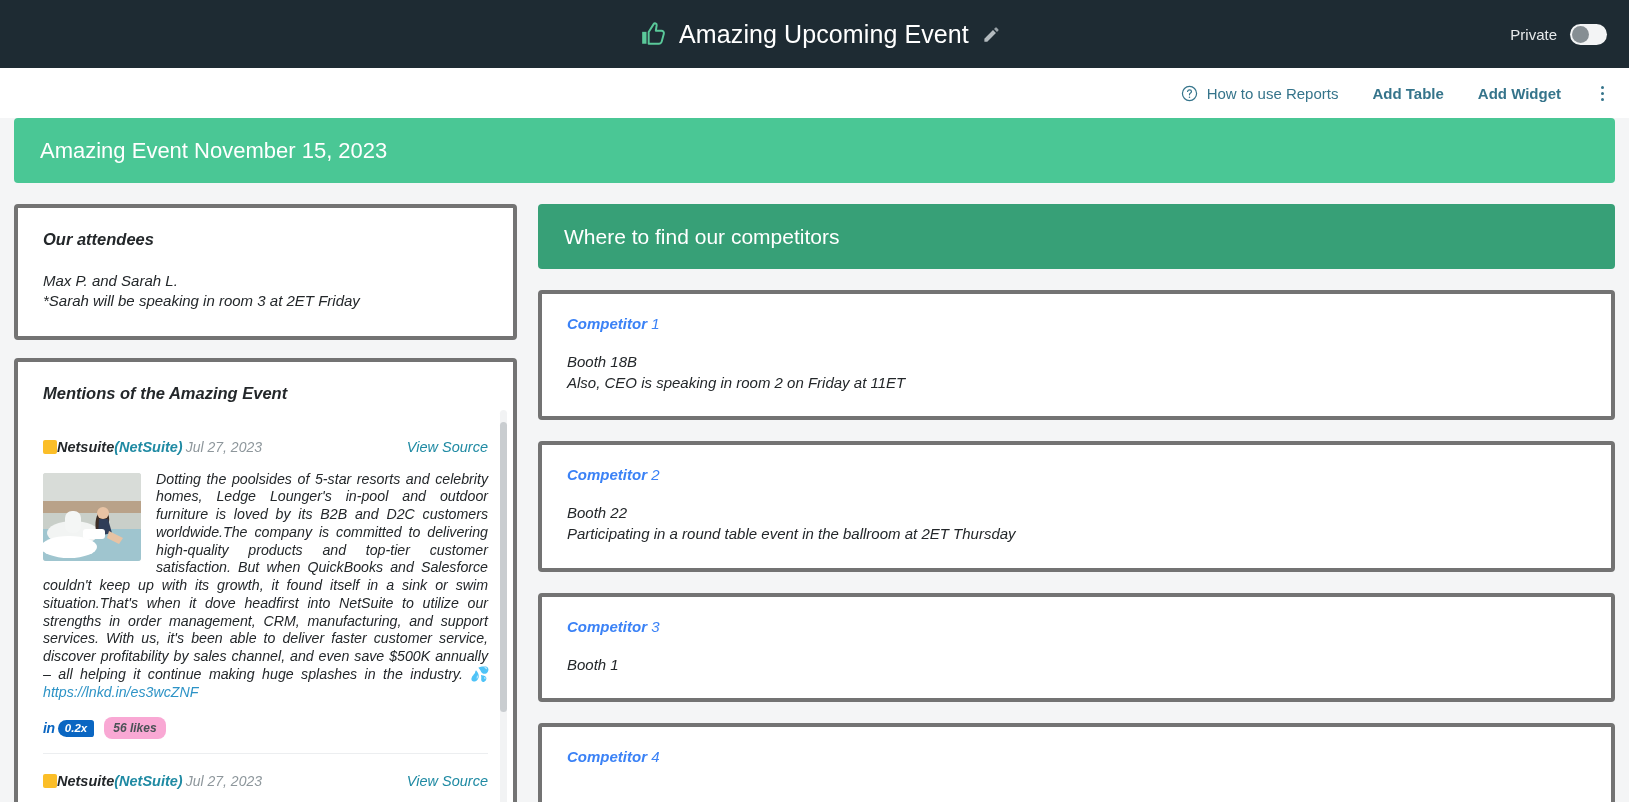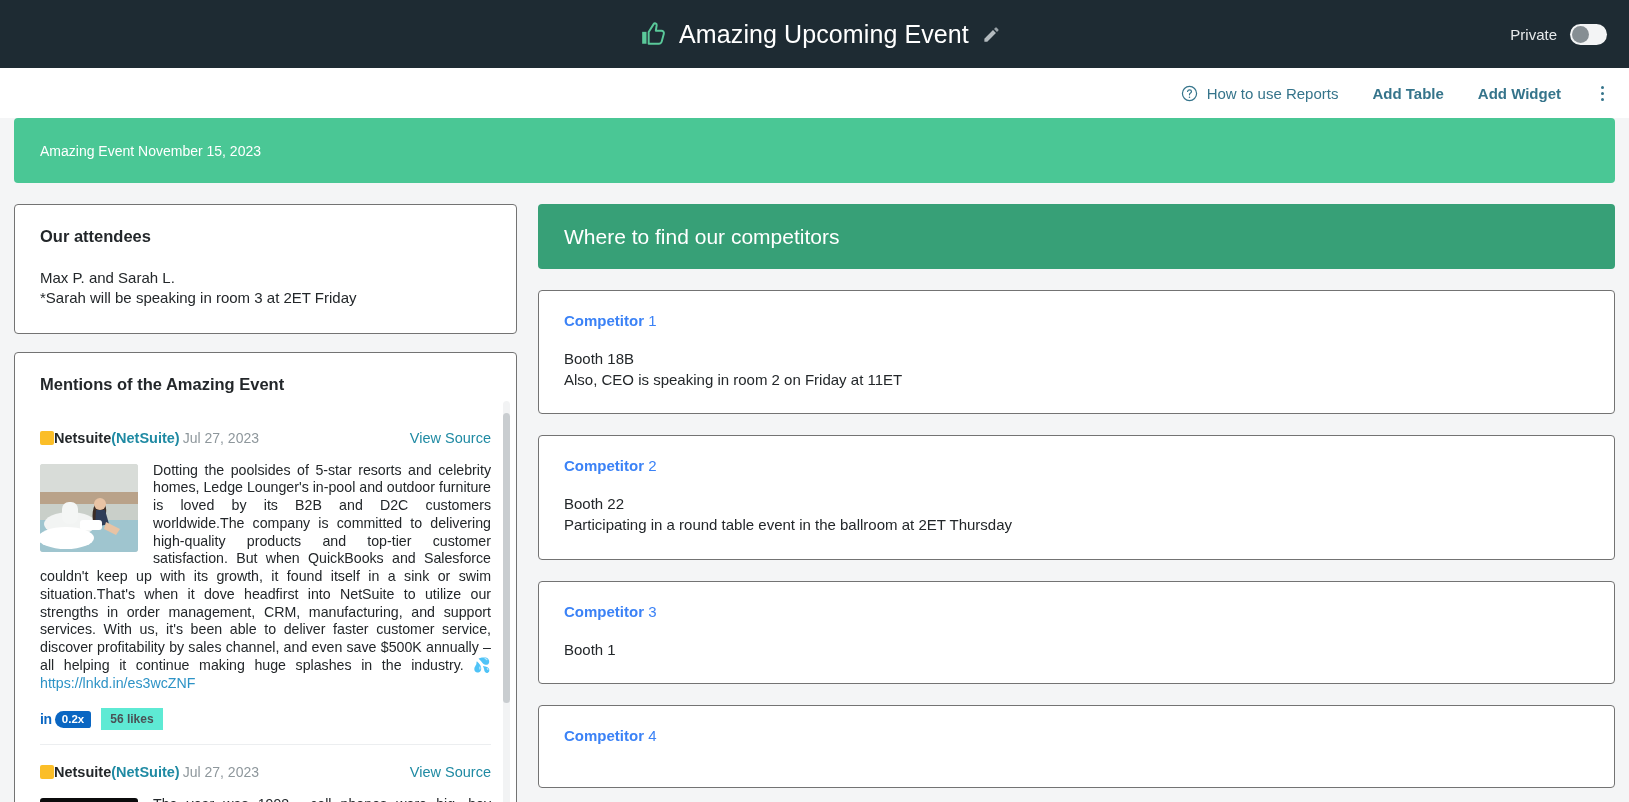--- a/index.html
+++ b/index.html
@@ -96,37 +96,38 @@
     margin-top: 0px;
     height: 65px;
     background: #4ac795;
     border-radius: 4px;
     display: flex;
     align-items: center;
     padding-left: 26px;
   }
   .event-banner-title {
     color: #ffffff;
-    font-size: 14px;
+    font-size: 22px;
     text-align: center;
   }
 
   .columns {
     display: flex;
     gap: 21px;
     margin-top: 21px;
     align-items: flex-start;
   }
   .col-left { width: 503px; flex: none; }
   .col-right { flex: 1; }
 
   .card {
     background: #ffffff;
-    border: 1px solid #737373;
-    border-radius: 4px;
+    border: 4px solid #737373;
+    border-radius: 4px;
+    font-style: italic;
   }
   .card-pad { padding: 22px 25px 24px 25px; }
   .card-title {
     font-size: 16.5px;
     font-weight: bold;
     color: #23272a;
     margin: 0 0 22px 0;
   }
   .card-text {
     font-size: 15px;
@@ -192,24 +193,24 @@
     font-size: 14px; font-weight: bold; color: #0a66c2;
     padding-right: 3px; letter-spacing: -0.3px;
   }
   .li-mult {
     background: #0a66c2; color: #ffffff;
     font-size: 11.5px; font-weight: bold;
     padding: 2px 7px 3px 7px;
     border-radius: 9px 3px 3px 9px;
   }
   .likes-pill {
-    background: #5eead4; color: #4a5256;
+    background: #f9a8d4; color: #4a5256;
     font-size: 12px; font-weight: bold;
     padding: 4px 9px;
-    border-radius: 0;
+    border-radius: 8px;
   }
 
   
   .comp-header {
     background: #37a077;
     border-radius: 4px;
     height: 65px;
     display: flex;
     align-items: center;
     padding-left: 26px;

